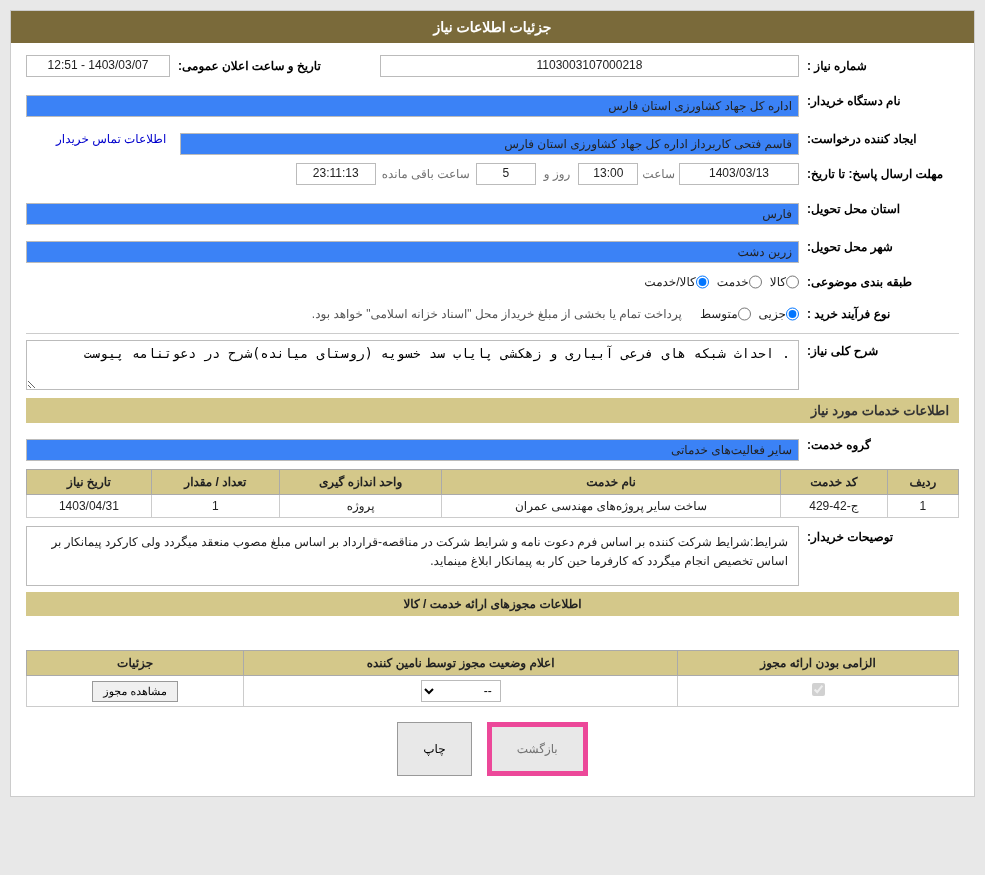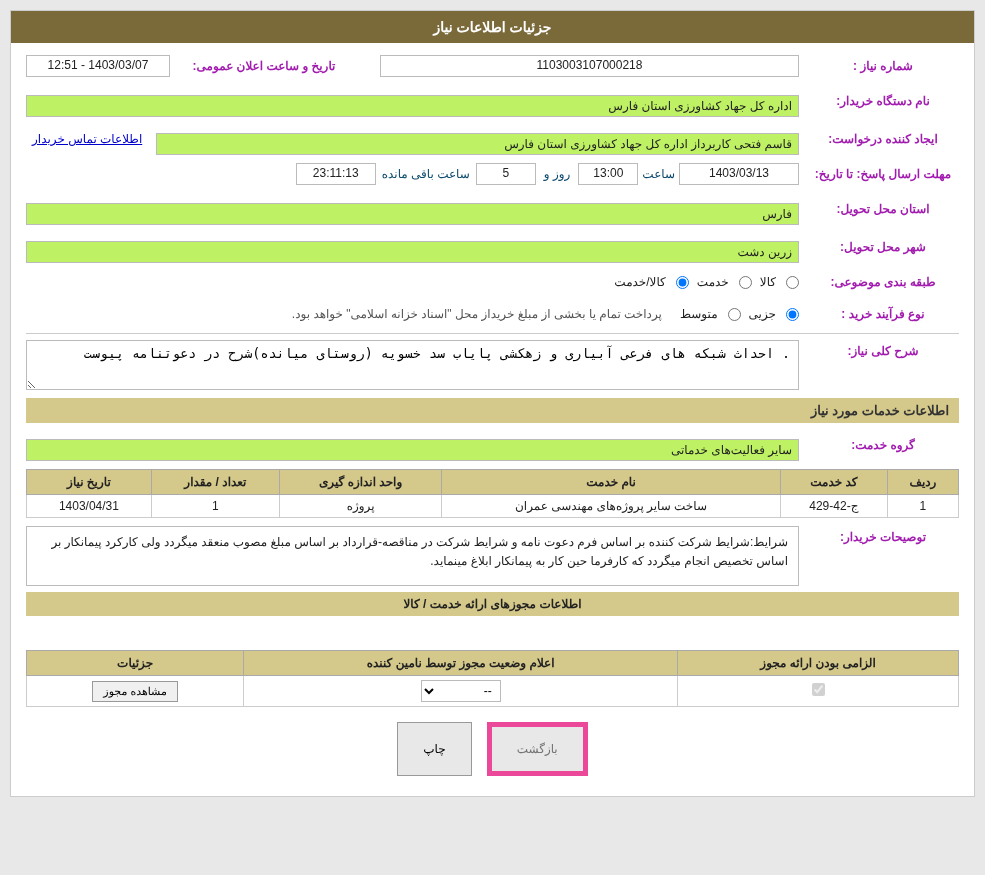--- a/index.html
+++ b/index.html
@@ -32,42 +32,42 @@
       padding: 10px 15px;
     }
     .info-row {
       display: flex;
       align-items: center;
       margin-bottom: 6px;
       min-height: 26px;
     }
     .info-label {
       width: 160px;
-      text-align: center;
+      text-align: left;
       padding-left: 8px;
-      color: #a21caf;
+      color: #000000;
       font-weight: bold;
       flex-shrink: 0;
     }
     .info-value {
       flex: 1;
       border: 1px solid #bbb;
-      background: #bef264;
+      background: #3b82f6;
       padding: 3px 6px;
       min-height: 22px;
       text-align: right;
       margin-top: 10px;
     }
     .info-value-link {
       color: #0000cc;
-      text-decoration: underline;
       cursor: pointer;
+      margin-left: 24px;
     }
     .inline-label {
-      color: #0c4a6e;
+      color: #737373;
       white-space: nowrap;
     }
     .small-input {
       border: 1px solid #bbb;
       background: #fff;
       padding: 2px 5px;
       min-height: 22px;
       text-align: center;
     }
     .small-input.w80 { width: 80px; }
@@ -84,22 +84,21 @@
       font-size: 13px;
     }
     .radio-group {
       display: flex;
       align-items: center;
       gap: 8px;
       flex: 1;
     }
     .radio-item {
       display: flex;
-      align-items: center;
-      gap: 10px;
+      gap: 0;
     }
     .sharh-box {
       border: 1px solid #bbb;
       width: 100%;
       min-height: 50px;
       background: #fff;
       padding: 5px 8px;
       text-align: right;
       direction: rtl;
       resize: vertical;

